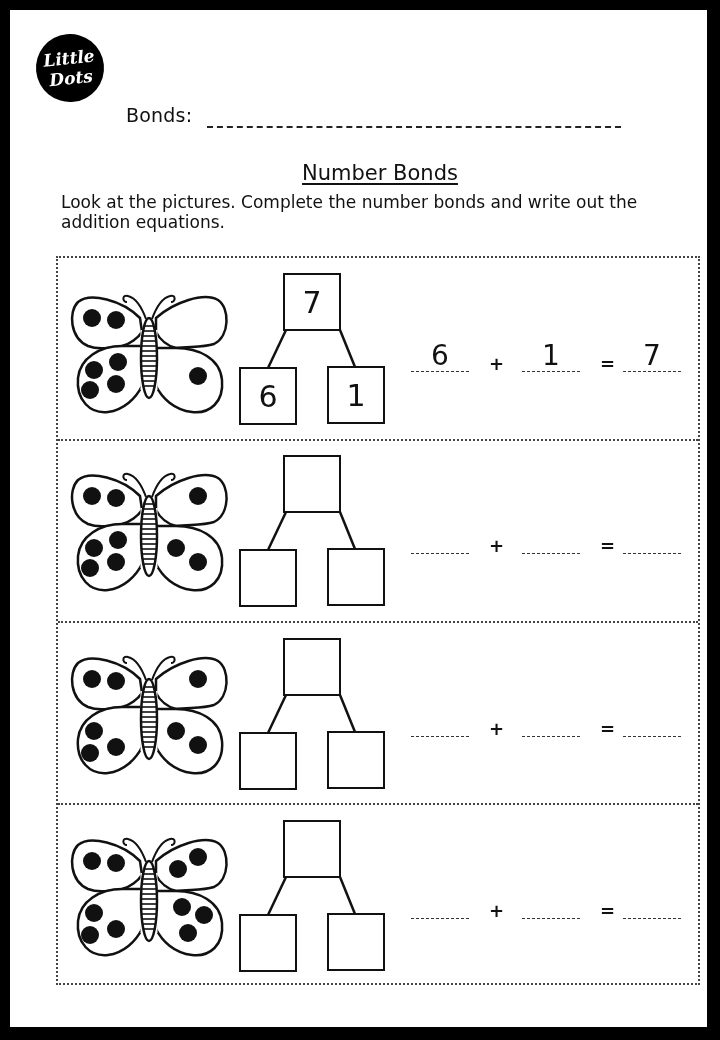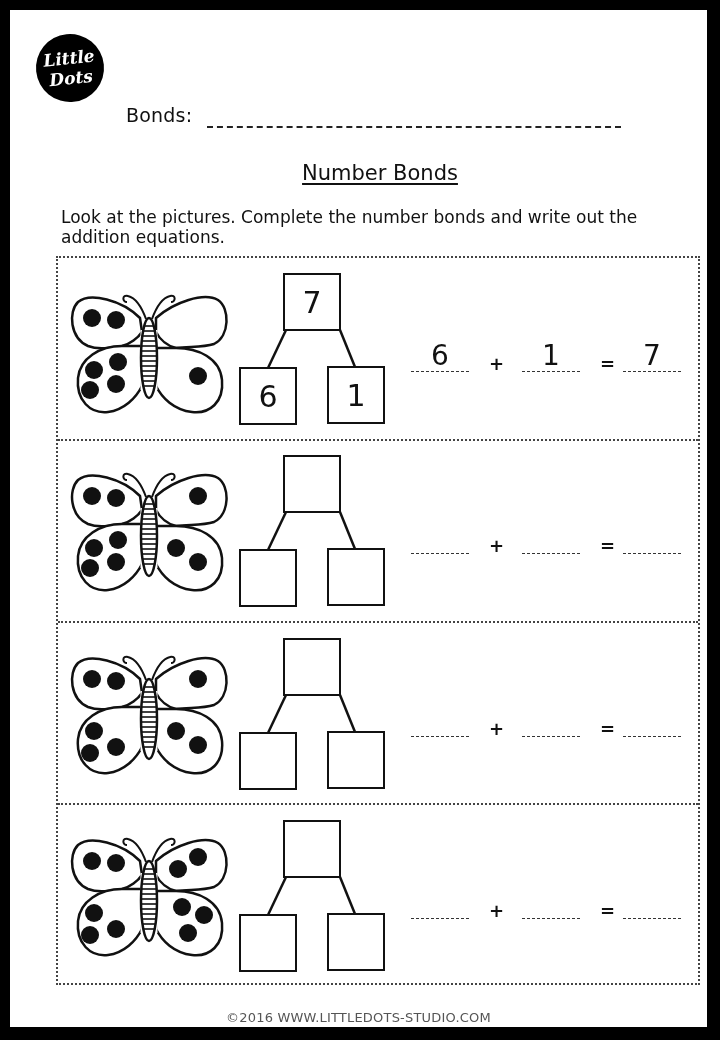--- a/index.html
+++ b/index.html
@@ -26,21 +26,21 @@
     }
     .name-line {
       position: absolute; left: 197px; top: 116px; width: 414px; height: 0;
       border-bottom: 2px dashed #222;
     }
     .title {
       position: absolute; left: 0; top: 151px; width: 740px; text-align: center;
       font-size: 21px; color: #111; text-decoration: underline; text-underline-offset: 3px;
     }
     .instructions {
-      position: absolute; left: 51px; top: 197px; width: 640px;
+      position: absolute; left: 51px; top: 182px; width: 640px;
       font-size: 17px; line-height: 20px; color: #111;
     }
     .worksheet {
       position: absolute; left: 46px; top: 246px; width: 644px; height: 729px;
       border: 2px dotted #444; box-sizing: border-box;
     }
     .row {
       position: absolute; left: 0; width: 100%; box-sizing: border-box;
       border-bottom: 2px dotted #444;
     }
@@ -331,14 +331,13 @@
     <div class="box box-right" style="left: 269px; top: 108px;"></div>
 
     <div class="blank blank-a1" style="left: 353px; top: 83px;"></div>
     <div class="op op-plus" style="left: 431px; top: 95px;">+</div>
     <div class="blank blank-a2" style="left: 464px; top: 83px;"></div>
     <div class="op op-eq" style="left: 542px; top: 95px;">=</div>
     <div class="blank blank-sum" style="left: 565px; top: 83px;"></div>
   </div>
 </div>
 
-  <div class="footer">©2016  WWW.LITTLEDOTS-STUDIO.COM</div>
 </div>
 
 </body></html>

